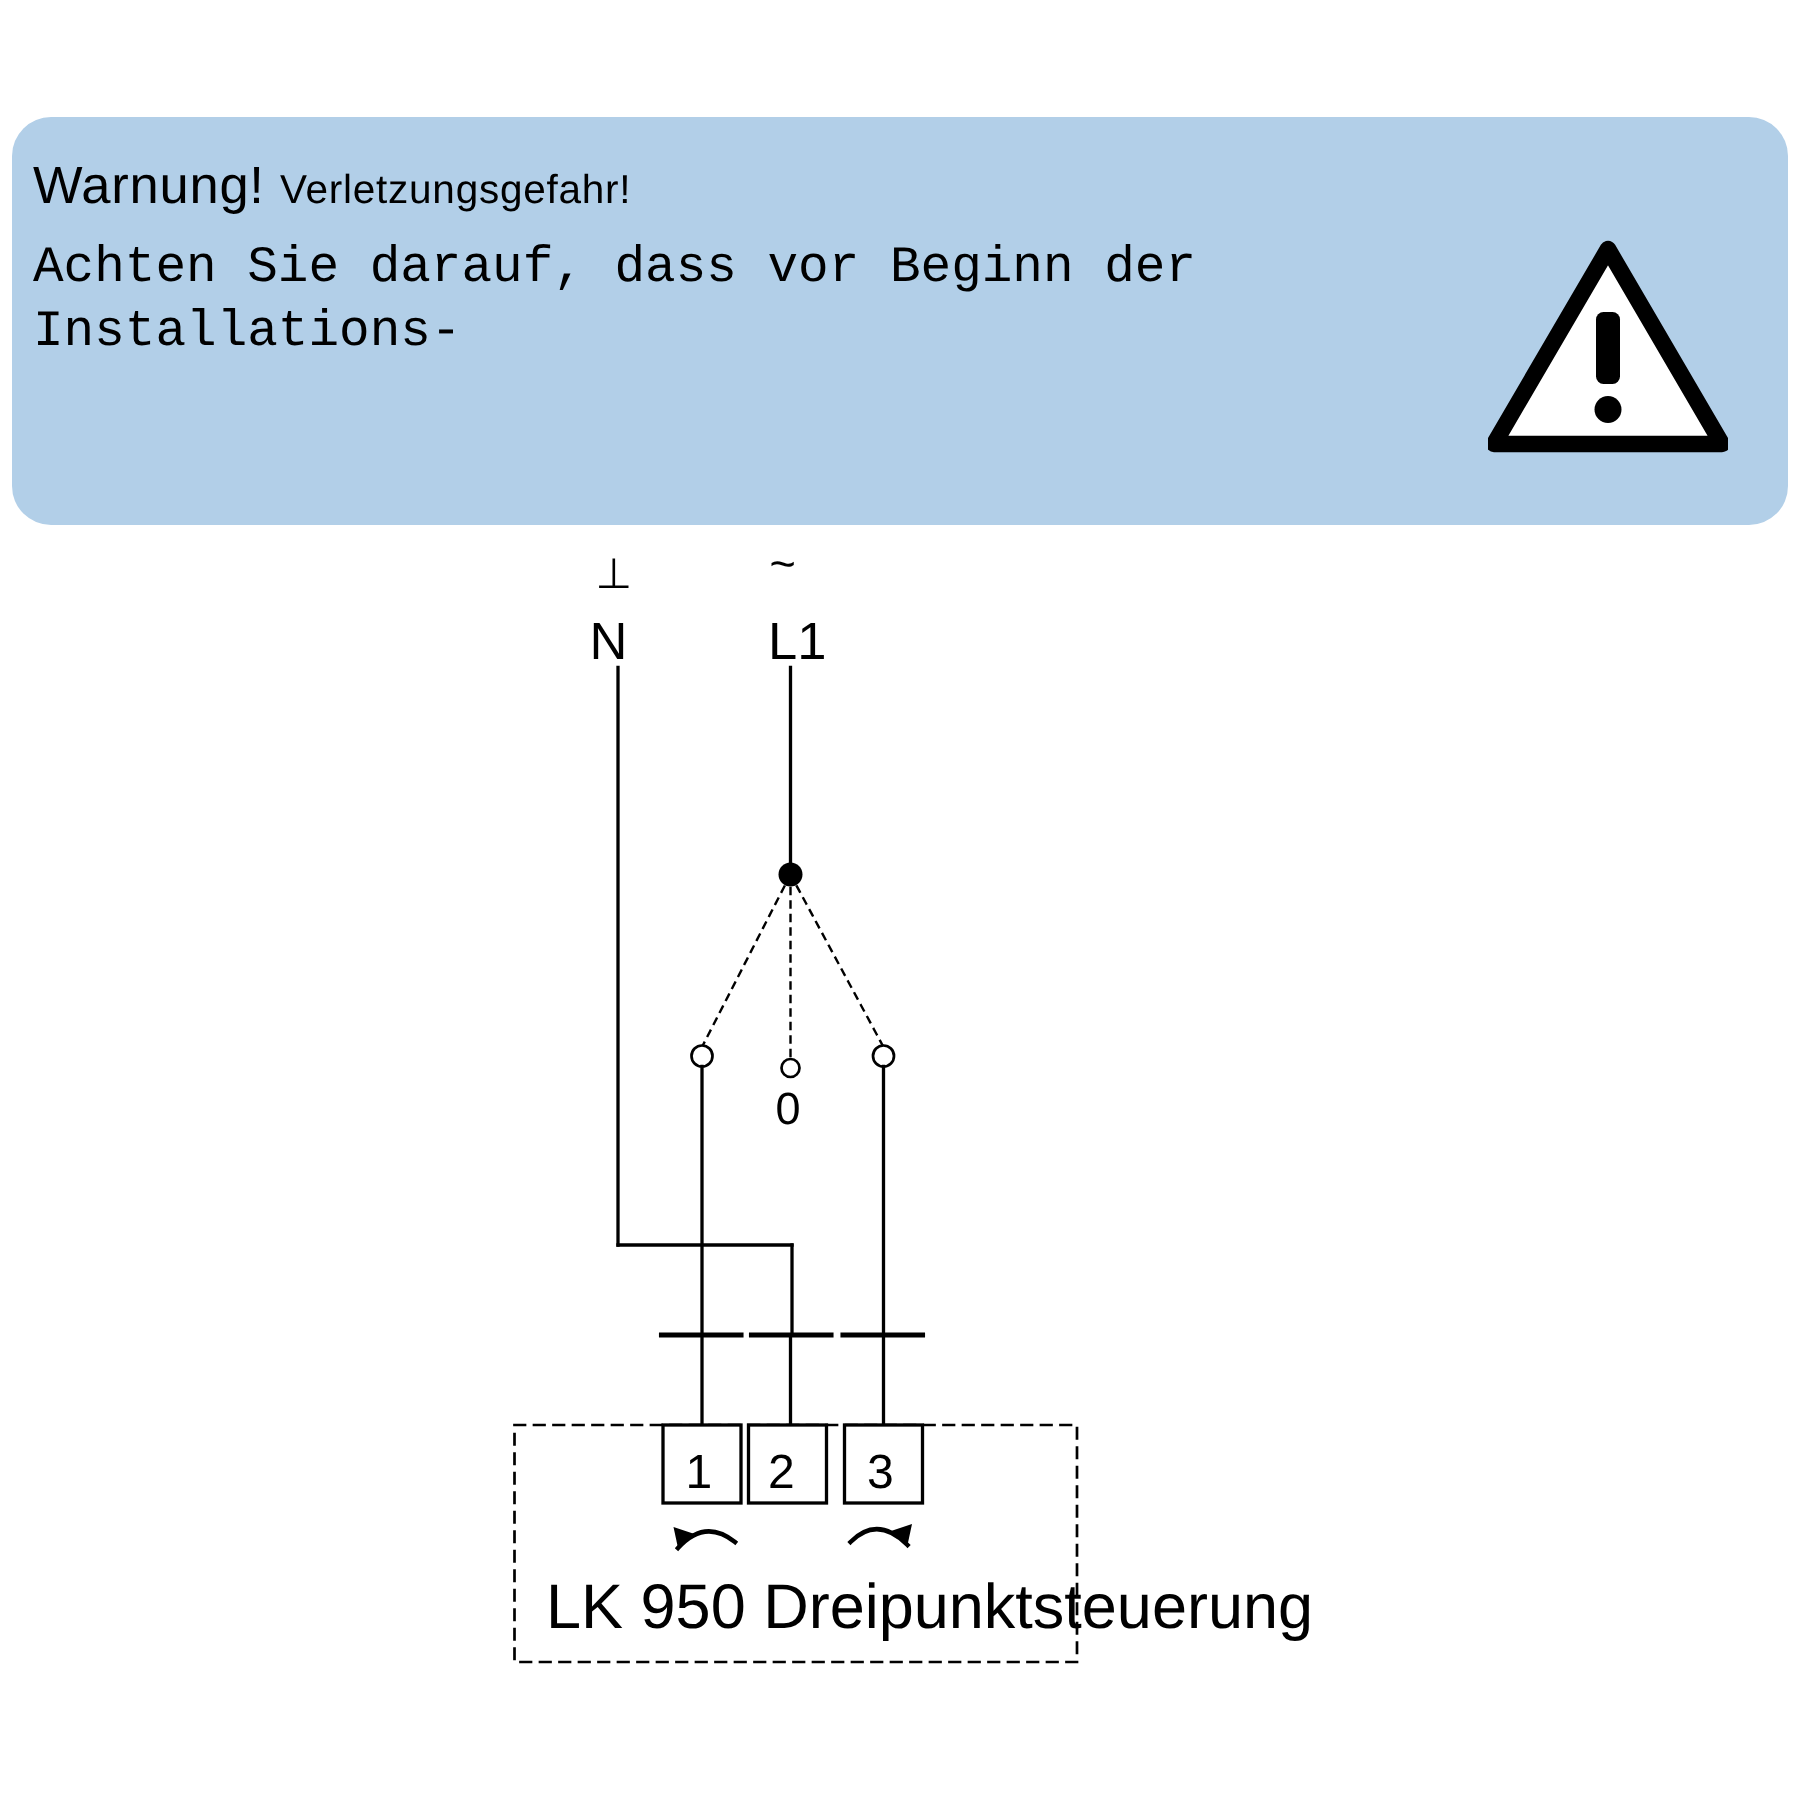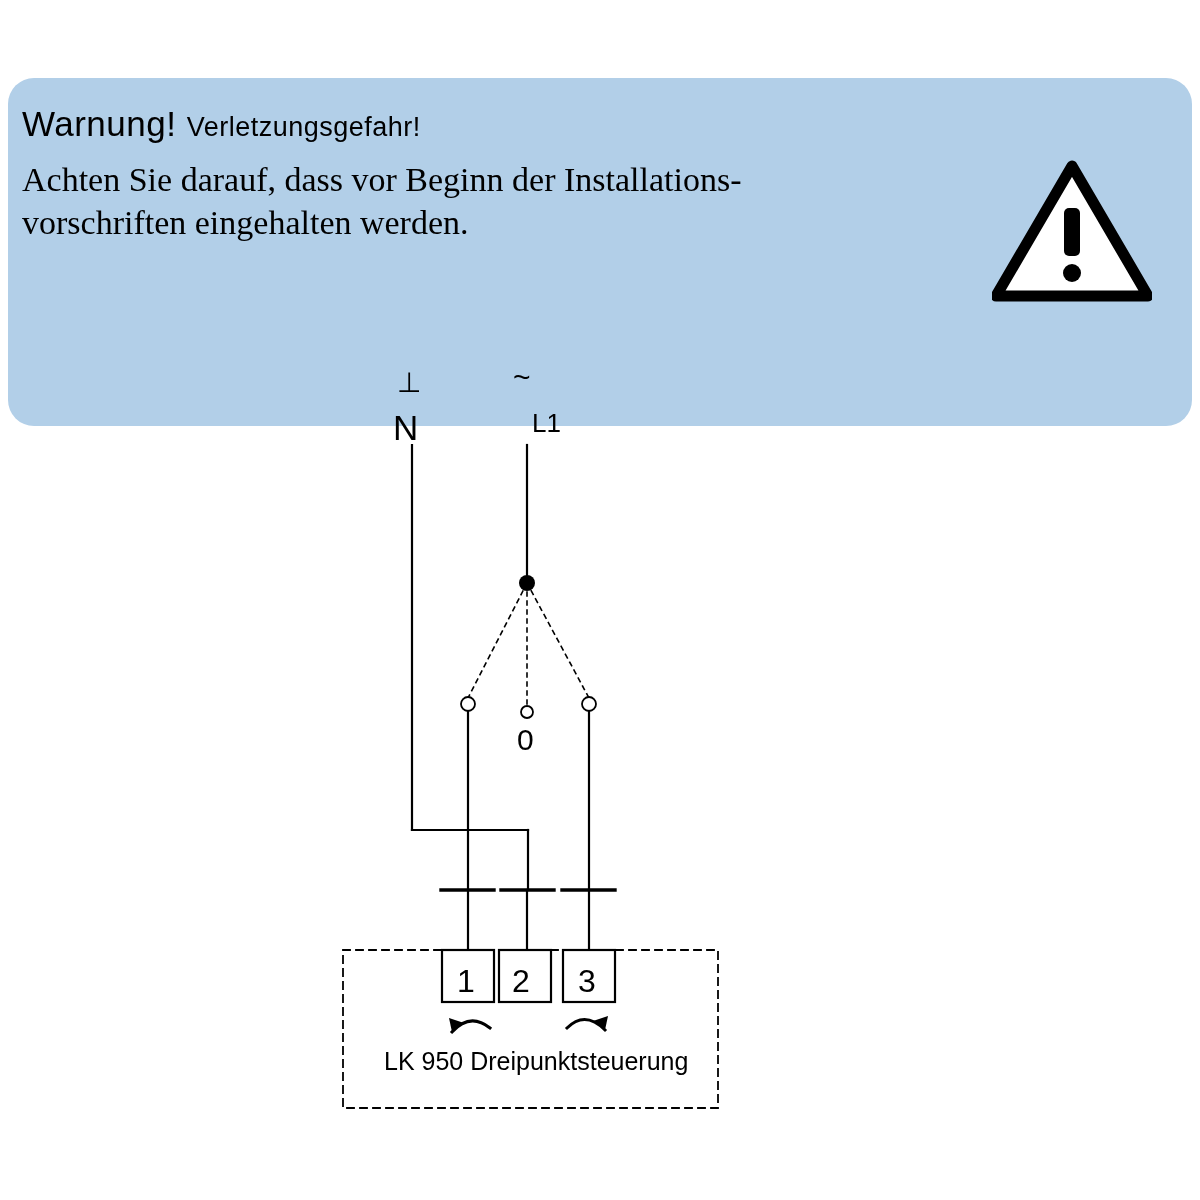--- a/index.html
+++ b/index.html
@@ -14,21 +14,21 @@
     position: relative;
     overflow: hidden;
   }
 
   
   #warning-banner {
     position: absolute;
     left: 8px;
     top: 78px;
     width: 1184px;
-    height: 348px;
+    height: 272px;
     background: #b2cfe8;
     border-radius: 26px;
     box-sizing: border-box;
   }
   #warning-title {
     position: absolute;
     left: 14px;
     top: 26px;
     font-family: "Liberation Sans", sans-serif;
     font-size: 35px;
@@ -38,21 +38,21 @@
   }
   #warning-title .small {
     font-size: 27px;
     letter-spacing: 0.5px;
   }
   #warning-body {
     position: absolute;
     left: 14px;
     top: 80px;
     width: 930px;
-    font-family: Liberation Serif, serif;
+    font-family: Liberation Mono, monospace;
     font-size: 34px;
     line-height: 43px;
     color: #000;
   }
   #warning-icon {
     position: absolute;
     right: 40px;
     top: 82px;
     width: 160px;
     height: 142px;
@@ -66,42 +66,41 @@
     width: 1200px;
     height: 800px;
   }
   .lbl {
     position: absolute;
     font-family: "Liberation Sans", sans-serif;
     color: #000;
     white-space: nowrap;
   }
   #lbl-n   { left: 393px; top: 58px;  font-size: 35px; }
-  #lbl-l1  { left: 532px; top: 58px;  font-size: 26px; }
+  #lbl-l1  { left: 512px; top: 58px;  font-size: 35px; }
   #lbl-gnd { left: 397px; top: 16px;  font-size: 28px; }
   #lbl-ac  { left: 513px; top: 10px;  font-size: 30px; }
   #lbl-zero{ left: 517px; top: 373px; font-size: 30px; }
   #lbl-t1  { left: 457px; top: 613px; font-size: 32px; }
   #lbl-t2  { left: 512px; top: 613px; font-size: 32px; }
   #lbl-t3  { left: 578px; top: 613px; font-size: 32px; }
-  #lbl-device { left: 384px; top: 697px; font-size: 25px; }
+  #lbl-device { left: 364px; top: 697px; font-size: 42px; }
   #lbl-device .model { font-weight: normal; }
 </style>
 </head>
 <body>
 
 <div id="warning-banner">
   <div id="warning-title">
     <span>Warnung!</span>
     <span class="small">Verletzungsgefahr!</span>
   </div>
 
   <div id="warning-body">
     <div>Achten Sie darauf, dass vor Beginn der Installations-</div>
-    <div>vorschriften eingehalten werden.</div>
   </div>
 
   <svg id="warning-icon" viewBox="0 0 160 142">
     <path d="M80 6 L156 136 L4 136 Z" fill="#ffffff" stroke="#000000" stroke-width="11" stroke-linejoin="round"></path>
     <rect x="72" y="48" width="16" height="48" rx="5" fill="#000000"></rect>
     <circle cx="80" cy="113" r="9" fill="#000000"></circle>
   </svg>
 </div>
 
 <div id="diagram">

